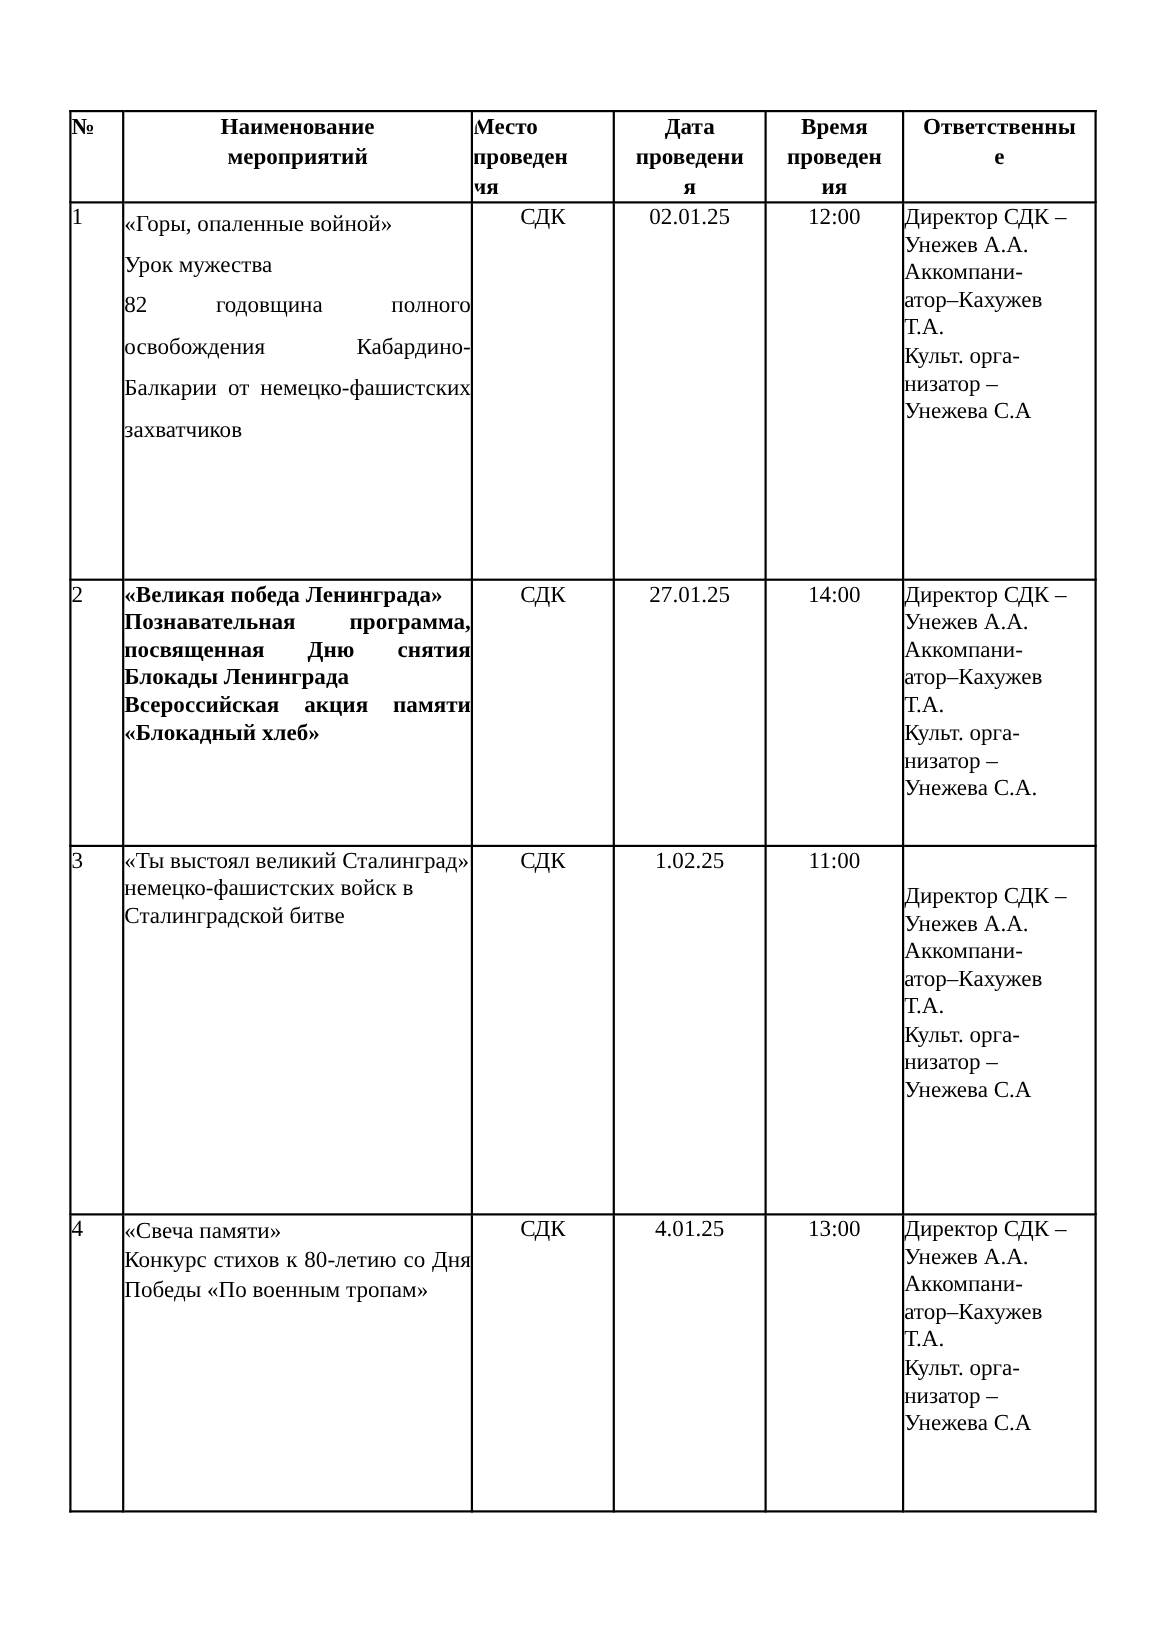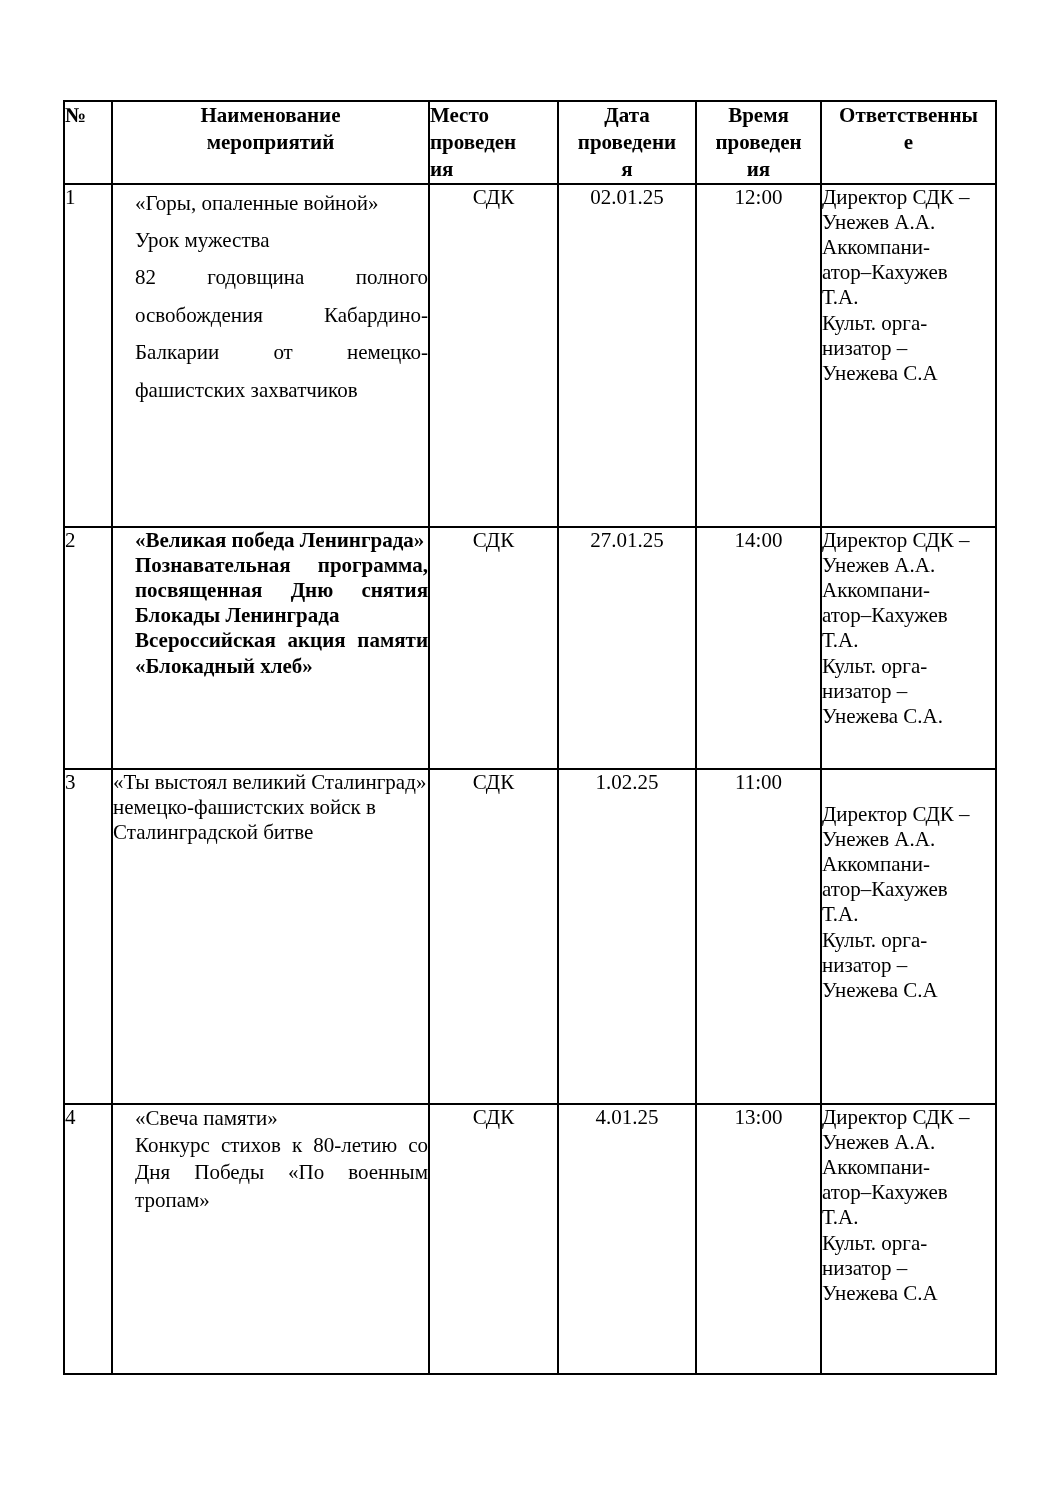--- a/index.html
+++ b/index.html
@@ -29,39 +29,39 @@
   
   th.hdr {
     font-weight: bold;
     font-size: 21px;
     line-height: 1.28;
     white-space: pre-line;
     text-align: center;
     padding-top: 3px;
   }
   th.h-num   { text-align: left; padding-left: 6px; }
-  th.h-place { text-align: left; padding-left: 8px; }
+  th.h-place { text-align: left; padding-left: 8px; border-radius: 20px; }
   
   tr.rh { height: 81px; }
   tr.r1 { height: 343px; }
   tr.r2 { height: 242px; }
   tr.r3 { height: 335px; }
   tr.r4 { height: 270px; }
   
   td.num {
     font-size: 21px;
     padding: 6px 4px 0 7px;
   }
   td.name {
     vertical-align: middle;
     font-size: 21px;
     padding: 0 11px;
   }
   td.name p { margin: 0; }
-  td.name.justify { text-align: justify; padding-left: 22px; }
+  td.name.justify { text-align: justify; }
   tr.r1 td.name { line-height: 1.78; }
   tr.r2 td.name { line-height: 1.2; font-weight: bold; }
   tr.r3 td.name { line-height: 1.2; padding-bottom: 26px; }
   tr.r4 td.name { line-height: 1.3; }
   td.mid {
     vertical-align: middle;
     text-align: center;
     font-size: 21px;
     margin-top: 48px;
   }

